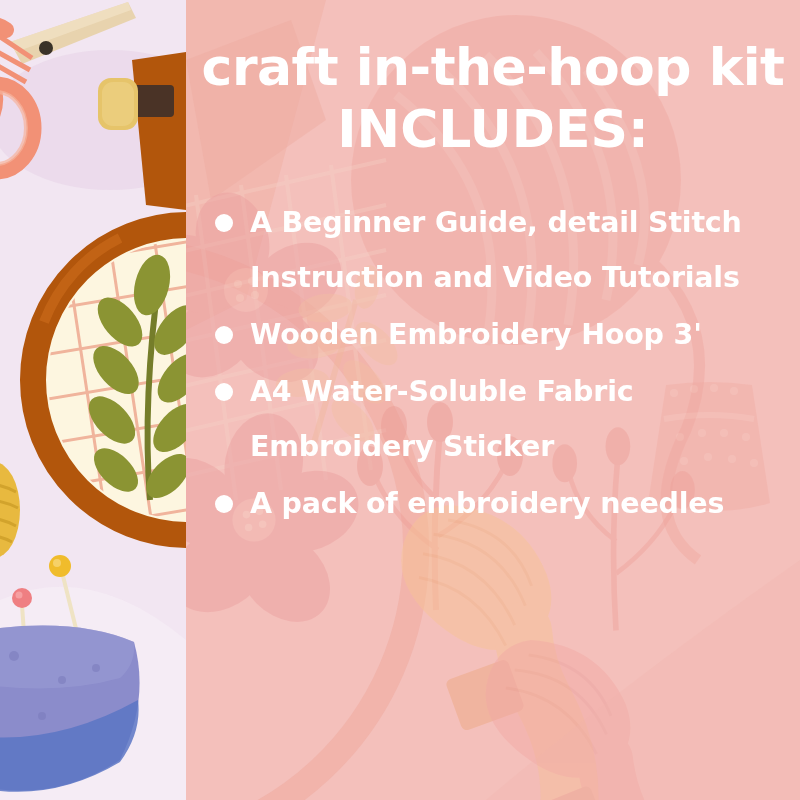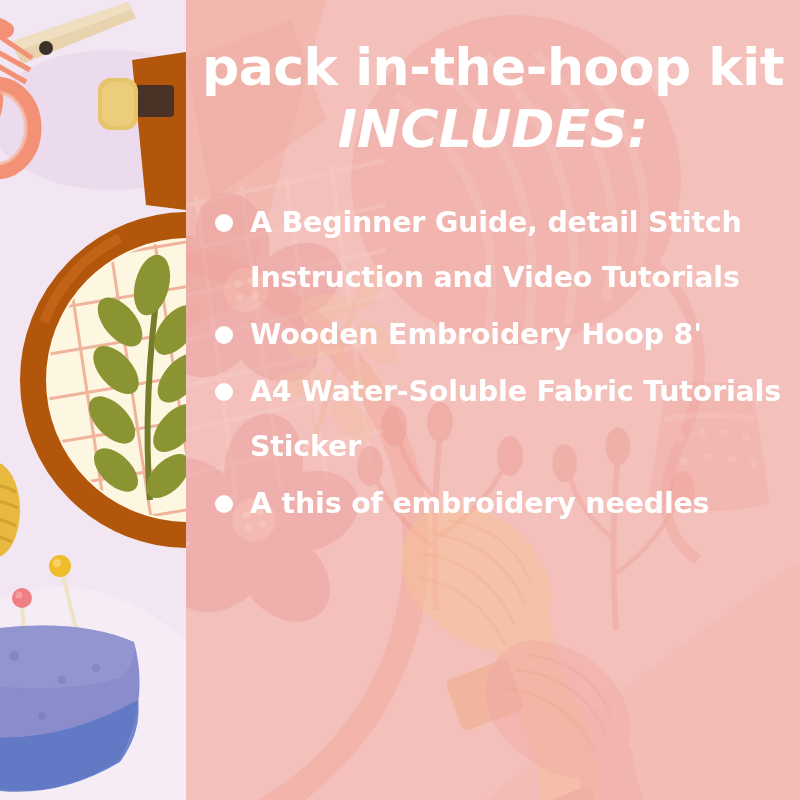--- a/index.html
+++ b/index.html
@@ -56,21 +56,21 @@
     color: #ffffff;
   }
   .title-line {
     display: block;
     font-size: 52px;
     line-height: 62px;
     font-weight: 700;
     letter-spacing: -0.5px;
     color: #ffffff;
   }
-  .title-line.caps { letter-spacing: 0px; font-style: italic; }
+  .title-line.caps { letter-spacing: 0px; }
 
   .bullet-list {
     position: absolute;
     left: 14px;
     top: 183px;
     width: 600px;
     list-style: none;
     margin: 12px;
     padding: 0;
   }
@@ -246,40 +246,40 @@
           <rect x="126" y="92" width="52" height="64" rx="6" fill="#e89b97" transform="rotate(36 126 92)"></rect>
         </g>
 
         <path d="M614,560 L614,800 L300,800 Q430,690 614,560 Z" fill="#f2b5ad" opacity="0.28"></path>
       </g>
     </svg>
 
     <div class="content">
 
       <div class="title-block">
-        <span class="title-line">pack in-the-hoop kit</span>
+        <span class="title-line">craft in-the-hoop kit</span>
         <span class="title-line caps">INCLUDES:</span>
       </div>
 
       <ul class="bullet-list">
         <li class="bullet-item">
           <span class="bullet-dot"></span>
           <span>A Beginner Guide, detail Stitch Instruction and Video Tutorials</span>
         </li>
         <li class="bullet-item">
           <span class="bullet-dot"></span>
-          <span>Wooden Embroidery Hoop 8'</span>
+          <span>Wooden Embroidery Hoop 3'</span>
         </li>
         <li class="bullet-item">
           <span class="bullet-dot"></span>
-          <span>A4 Water-Soluble Fabric Tutorials Sticker</span>
+          <span>A4 Water-Soluble Fabric Embroidery Sticker</span>
         </li>
         <li class="bullet-item">
           <span class="bullet-dot"></span>
-          <span>A this of embroidery needles</span>
+          <span>A pack of embroidery needles</span>
         </li>
       </ul>
 
     </div>
   </div>
 
   <div class="left-panel">
     <svg class="art" width="186" height="800" viewBox="0 0 186 800">
       <defs>
         <clipPath id="lp-clip">

